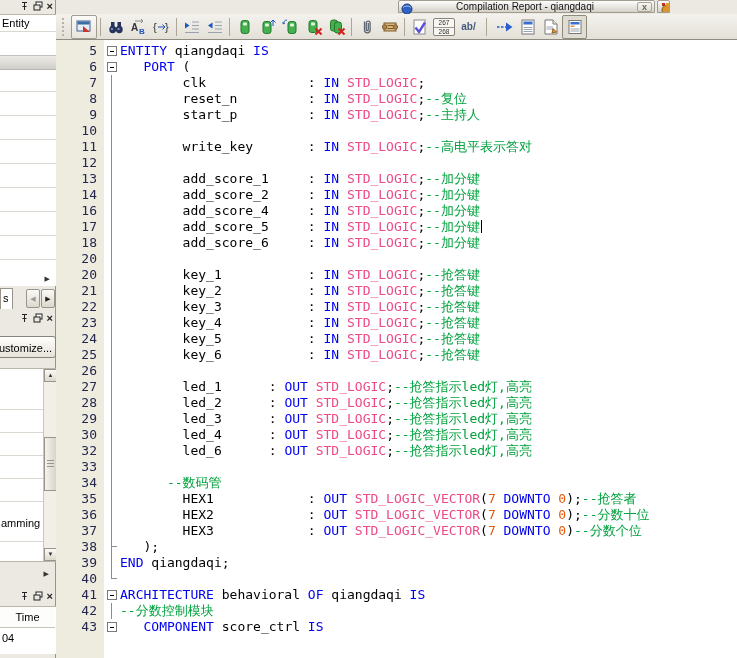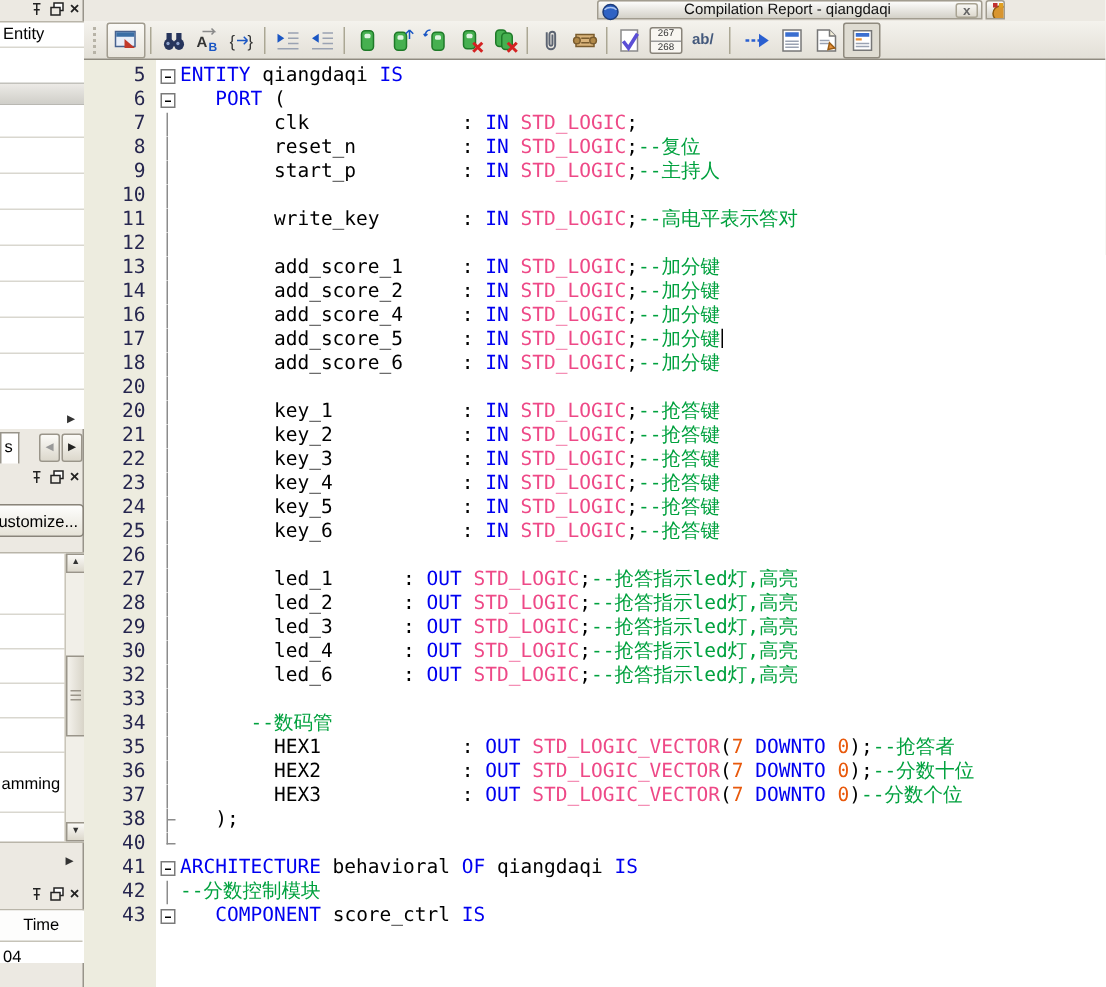--- a/index.html
+++ b/index.html
@@ -159,21 +159,21 @@
         </span>
       <span>
           <svg width="10" height="10">
             <rect x="3" y="1" width="6" height="5" fill="#fff" stroke="#222"></rect>
             <rect x="1" y="4" width="6" height="5" fill="#ece9e2" stroke="#222"></rect>
           </svg>
         </span>
       <span class="xglyph">×</span>
     </div>
   </div>
-  <div class="whitebox" style="top:606px;height:36px;">
+  <div class="whitebox" style="top:606px;height:48px;">
     <div class="timehdr">Time</div>
     <div class="timerow">04</div>
   </div>
 </div>
 
 <div class="main">
 
   <div class="tabbar">
     <div class="mditab" style="width:334px;margin-top:44px;">
       <span class="tabicon">
@@ -403,19 +403,20 @@
         <div class="crow"><div class="ln">28</div><div class="fold line"></div><div class="codetxt"><span class="pl">        led_2      : </span><span class="kw">OUT</span><span class="pl"> </span><span class="ty">STD_LOGIC</span><span class="pl">;</span><span class="cm">--抢答指示led灯,高亮</span></div></div>
         <div class="crow"><div class="ln">29</div><div class="fold line"></div><div class="codetxt"><span class="pl">        led_3      : </span><span class="kw">OUT</span><span class="pl"> </span><span class="ty">STD_LOGIC</span><span class="pl">;</span><span class="cm">--抢答指示led灯,高亮</span></div></div>
         <div class="crow"><div class="ln">30</div><div class="fold line"></div><div class="codetxt"><span class="pl">        led_4      : </span><span class="kw">OUT</span><span class="pl"> </span><span class="ty">STD_LOGIC</span><span class="pl">;</span><span class="cm">--抢答指示led灯,高亮</span></div></div>
         <div class="crow"><div class="ln">32</div><div class="fold line"></div><div class="codetxt"><span class="pl">        led_6      : </span><span class="kw">OUT</span><span class="pl"> </span><span class="ty">STD_LOGIC</span><span class="pl">;</span><span class="cm">--抢答指示led灯,高亮</span></div></div>
         <div class="crow"><div class="ln">33</div><div class="fold line"></div><div class="codetxt"></div></div>
         <div class="crow"><div class="ln">34</div><div class="fold line"></div><div class="codetxt"><span class="pl">      </span><span class="cm">--数码管</span></div></div>
         <div class="crow"><div class="ln">35</div><div class="fold line"></div><div class="codetxt"><span class="pl">        HEX1            : </span><span class="kw">OUT</span><span class="pl"> </span><span class="ty">STD_LOGIC_VECTOR</span><span class="pl">(</span><span class="nu">7</span><span class="pl"> </span><span class="kw">DOWNTO</span><span class="pl"> </span><span class="nu">0</span><span class="pl">);</span><span class="cm">--抢答者</span></div></div>
         <div class="crow"><div class="ln">36</div><div class="fold line"></div><div class="codetxt"><span class="pl">        HEX2            : </span><span class="kw">OUT</span><span class="pl"> </span><span class="ty">STD_LOGIC_VECTOR</span><span class="pl">(</span><span class="nu">7</span><span class="pl"> </span><span class="kw">DOWNTO</span><span class="pl"> </span><span class="nu">0</span><span class="pl">);</span><span class="cm">--分数十位</span></div></div>
         <div class="crow"><div class="ln">37</div><div class="fold line"></div><div class="codetxt"><span class="pl">        HEX3            : </span><span class="kw">OUT</span><span class="pl"> </span><span class="ty">STD_LOGIC_VECTOR</span><span class="pl">(</span><span class="nu">7</span><span class="pl"> </span><span class="kw">DOWNTO</span><span class="pl"> </span><span class="nu">0</span><span class="pl">)</span><span class="cm">--分数个位</span></div></div>
         <div class="crow"><div class="ln">38</div><div class="fold tee"></div><div class="codetxt"><span class="pl">   );</span></div></div>
+        <div class="crow"><div class="ln">39</div><div class="fold line"></div><div class="codetxt"><span class="kw">END</span><span class="pl"> qiangdaqi;</span></div></div>
         <div class="crow"><div class="ln">40</div><div class="fold end"></div><div class="codetxt"></div></div>
         <div class="crow"><div class="ln">41</div><div class="fold box"></div><div class="codetxt"><span class="kw">ARCHITECTURE</span><span class="pl"> behavioral </span><span class="kw">OF</span><span class="pl"> qiangdaqi </span><span class="kw">IS</span></div></div>
         <div class="crow"><div class="ln">42</div><div class="fold line"></div><div class="codetxt"><span class="cm">--分数控制模块</span></div></div>
         <div class="crow"><div class="ln">43</div><div class="fold box"></div><div class="codetxt"><span class="pl">   </span><span class="kw">COMPONENT</span><span class="pl"> score_ctrl </span><span class="kw">IS</span></div></div>
       </div>
   </div>
 </div>
 
 </body></html>

